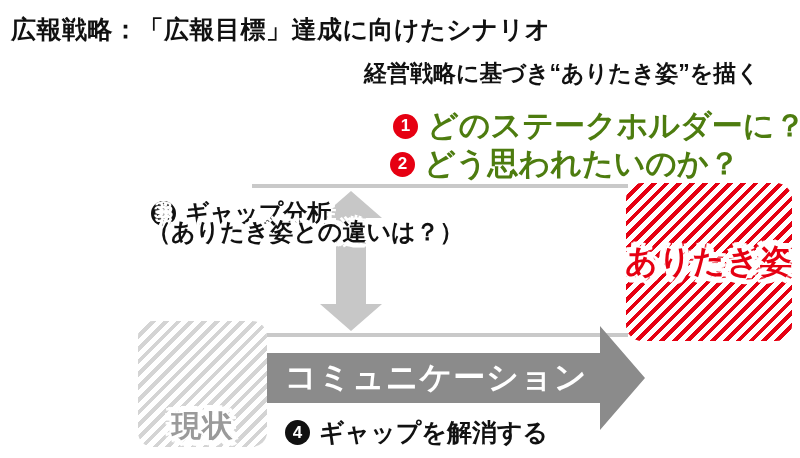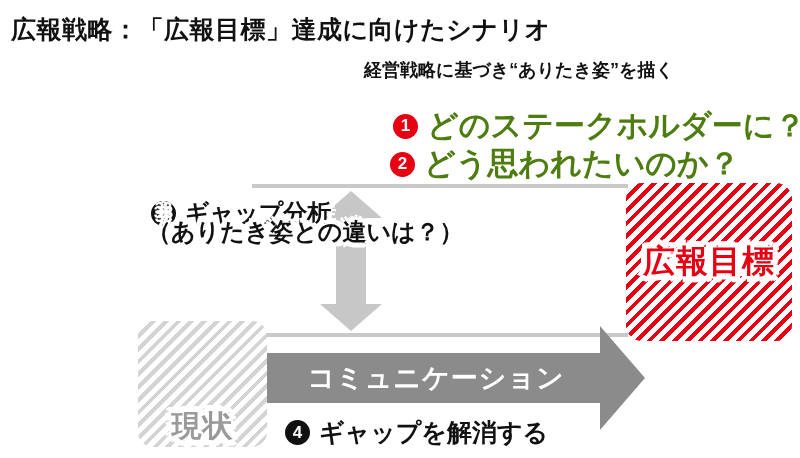--- a/index.html
+++ b/index.html
@@ -16,21 +16,21 @@
 
   .title {
     left: 11px; top: 13px;
     font-size: 25px;
     color: #111111;
     letter-spacing: 0.5px;
     white-space: nowrap;
   }
   .subtitle {
     left: 364px; top: 58px;
-    font-size: 18px;
+    font-size: 23px;
     color: #111111;
     white-space: nowrap;
   }
 
   .point-row {
     display: flex;
     align-items: center;
     gap: 9px;
     white-space: nowrap;
   }
@@ -107,21 +107,21 @@
     letter-spacing: 1px;
     white-space: nowrap;
   }
 
   .h-arrow { left: 267px; top: 326px; width: 378px; height: 104px; }
   .h-arrow-label {
     left: 272px; top: 353px;
     width: 328px; height: 50px;
     display: flex; align-items: center; justify-content: center;
     color: #ffffff;
-    font-size: 27px;
+    font-size: 32px;
     letter-spacing: 1px;
     white-space: nowrap;
   }
 </style>
 </head>
 <body>
 
 <div class="stage">
 
   <div class="abs title">広報戦略：「広報目標」達成に向けたシナリオ</div>
@@ -145,21 +145,21 @@
     <polygon points="32,0 63,27 47,27 47,113 63,113 32,140 1,113 17,113 17,27 1,27" fill="#c7c7c7" stroke="#ffffff" stroke-width="3" paint-order="stroke"></polygon>
   </svg>
 
   <div class="abs point-row row-3 halo">
     <span class="num-badge num-black">3</span>
     <span class="point-text-black">ギャップ分析</span>
   </div>
   <div class="abs gap-subline halo">（ありたき姿との違いは？）</div>
 
   <div class="abs goal-box">
-    <span class="goal-label halo-big">広報目標</span>
+    <span class="goal-label halo-big">ありたき姿</span>
   </div>
 
   <div class="abs current-box">
     <span class="current-label halo-big">現状</span>
   </div>
 
   <svg class="abs h-arrow" viewBox="0 0 378 104" aria-hidden="true">
     <polygon points="0,27 333,27 333,0 378,52 333,104 333,77 0,77" fill="#8b8b8b"></polygon>
   </svg>
   <div class="abs h-arrow-label">コミュニケーション</div>

